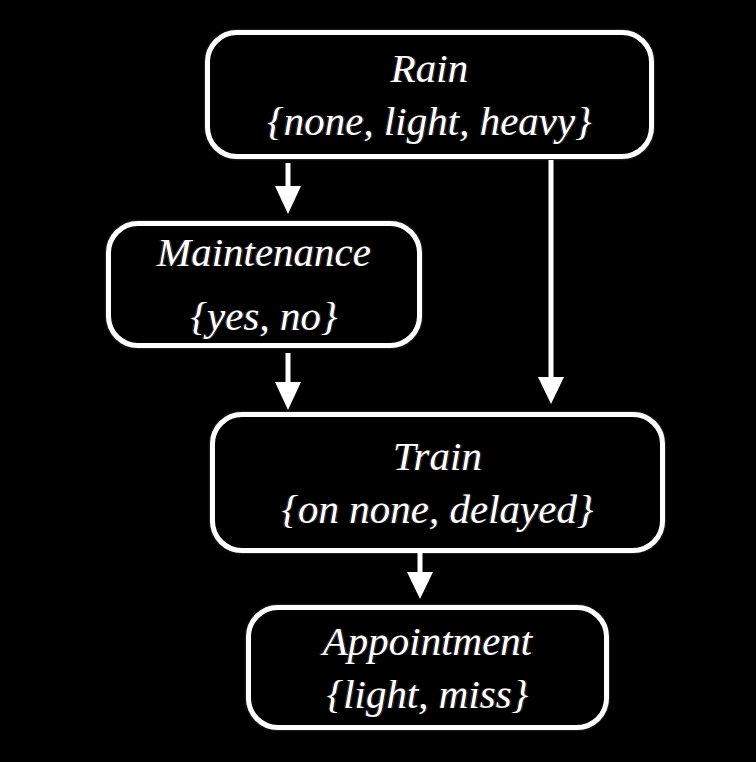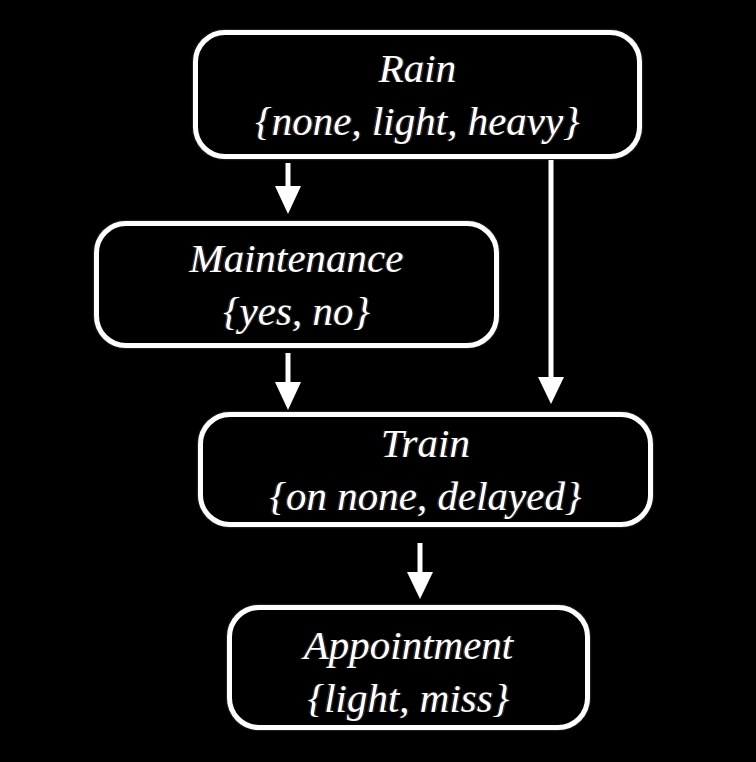--- a/index.html
+++ b/index.html
@@ -36,30 +36,31 @@
     display: flex;
     flex-direction: column;
     align-items: center;
     justify-content: center;
     text-align: center;
     color: var(--fg);
     font-style: italic;
     font-size: 41px;
     line-height: 53px;
     box-shadow: 0 0 2px rgba(255,255,255,0.45);
+    margin-left: 12px;
   }
   .node-name, .node-domain {
     white-space: nowrap;
     
     text-shadow: 1.4px 0 0 rgba(255,150,60,0.28), -1.4px 0 0 rgba(90,160,255,0.32);
   }
   #node-rain        { left: 193px; top:  30px; width: 449px; height: 129px; }
-  #node-maintenance { left:  94px; top: 221px; width: 405px; height: 127px; }
-  #node-train       { left: 198px; top: 412px; width: 455px; height: 115px; }
-  #node-appointment { left: 227px; top: 605px; width: 363px; height: 125px; justify-content: flex-end; }
+  #node-maintenance { left:  94px; top: 221px; width: 316px; height: 127px; justify-content: space-between; }
+  #node-train       { left: 198px; top: 412px; width: 455px; height: 141px; }
+  #node-appointment { left: 234px; top: 605px; width: 363px; height: 125px; }
 
   .edge-line {
     stroke: var(--fg);
     stroke-width: 5;
   }
   .edge-head {
     fill: var(--fg);
     stroke: none;
   }
 </style>

